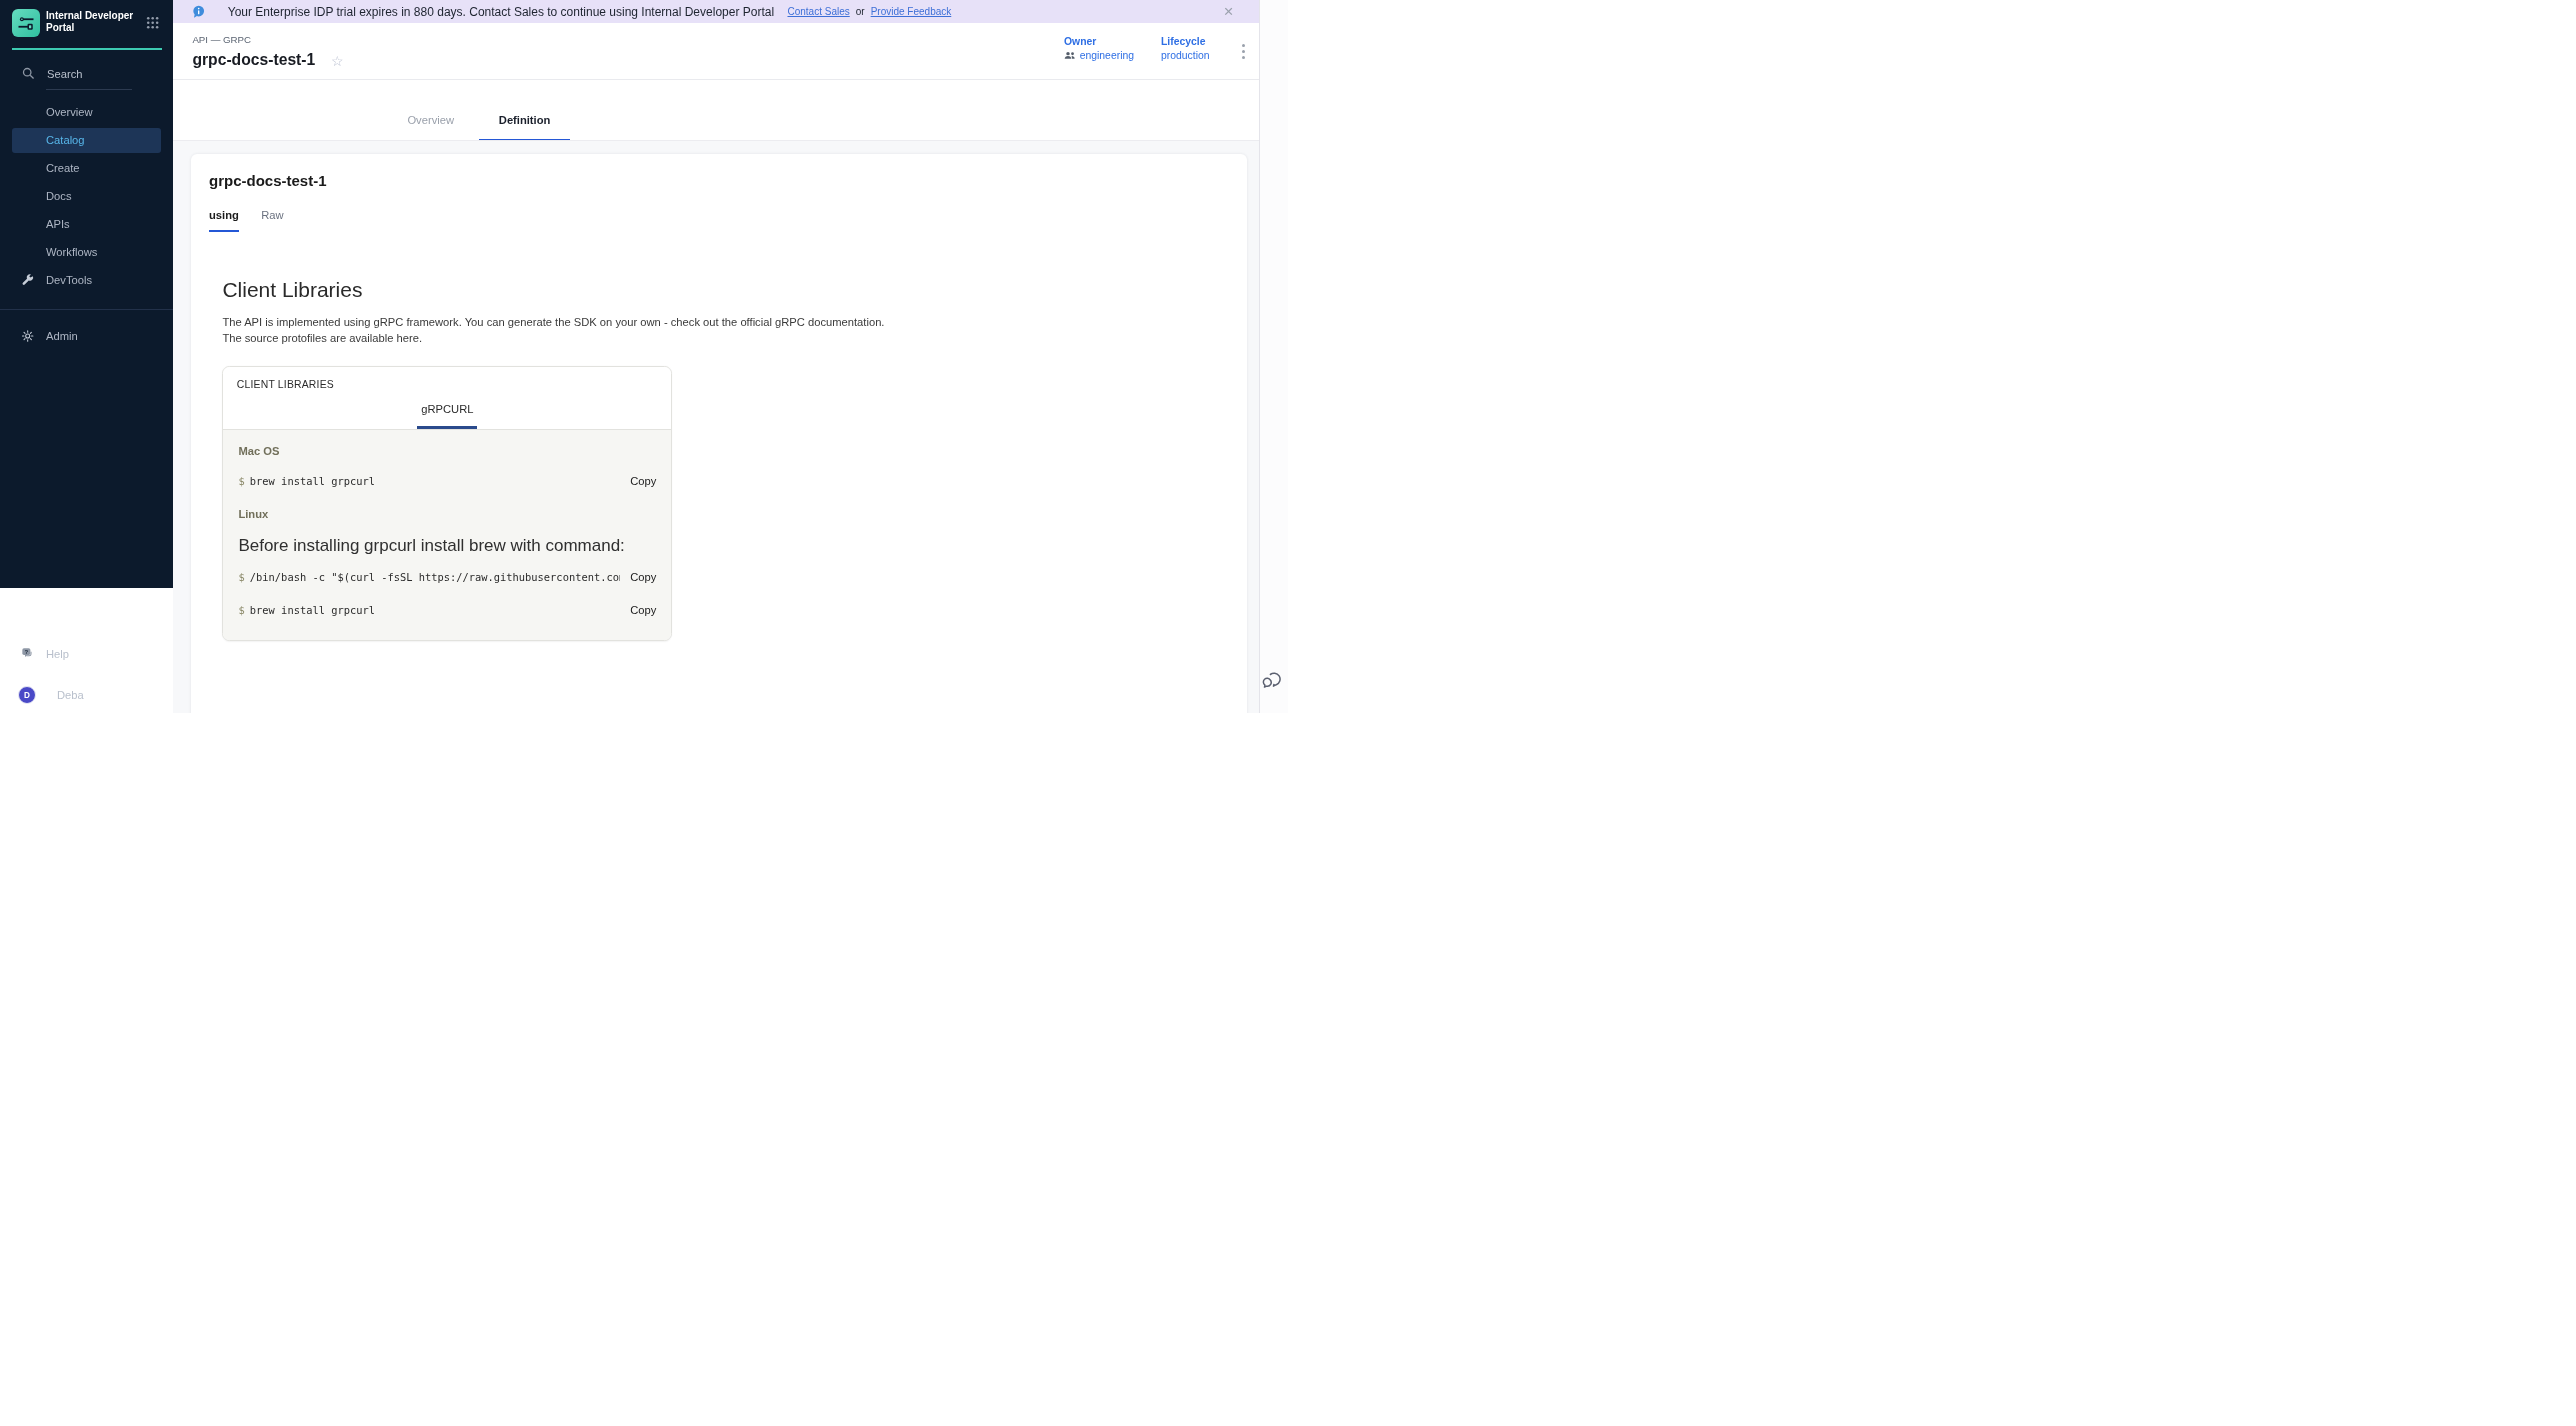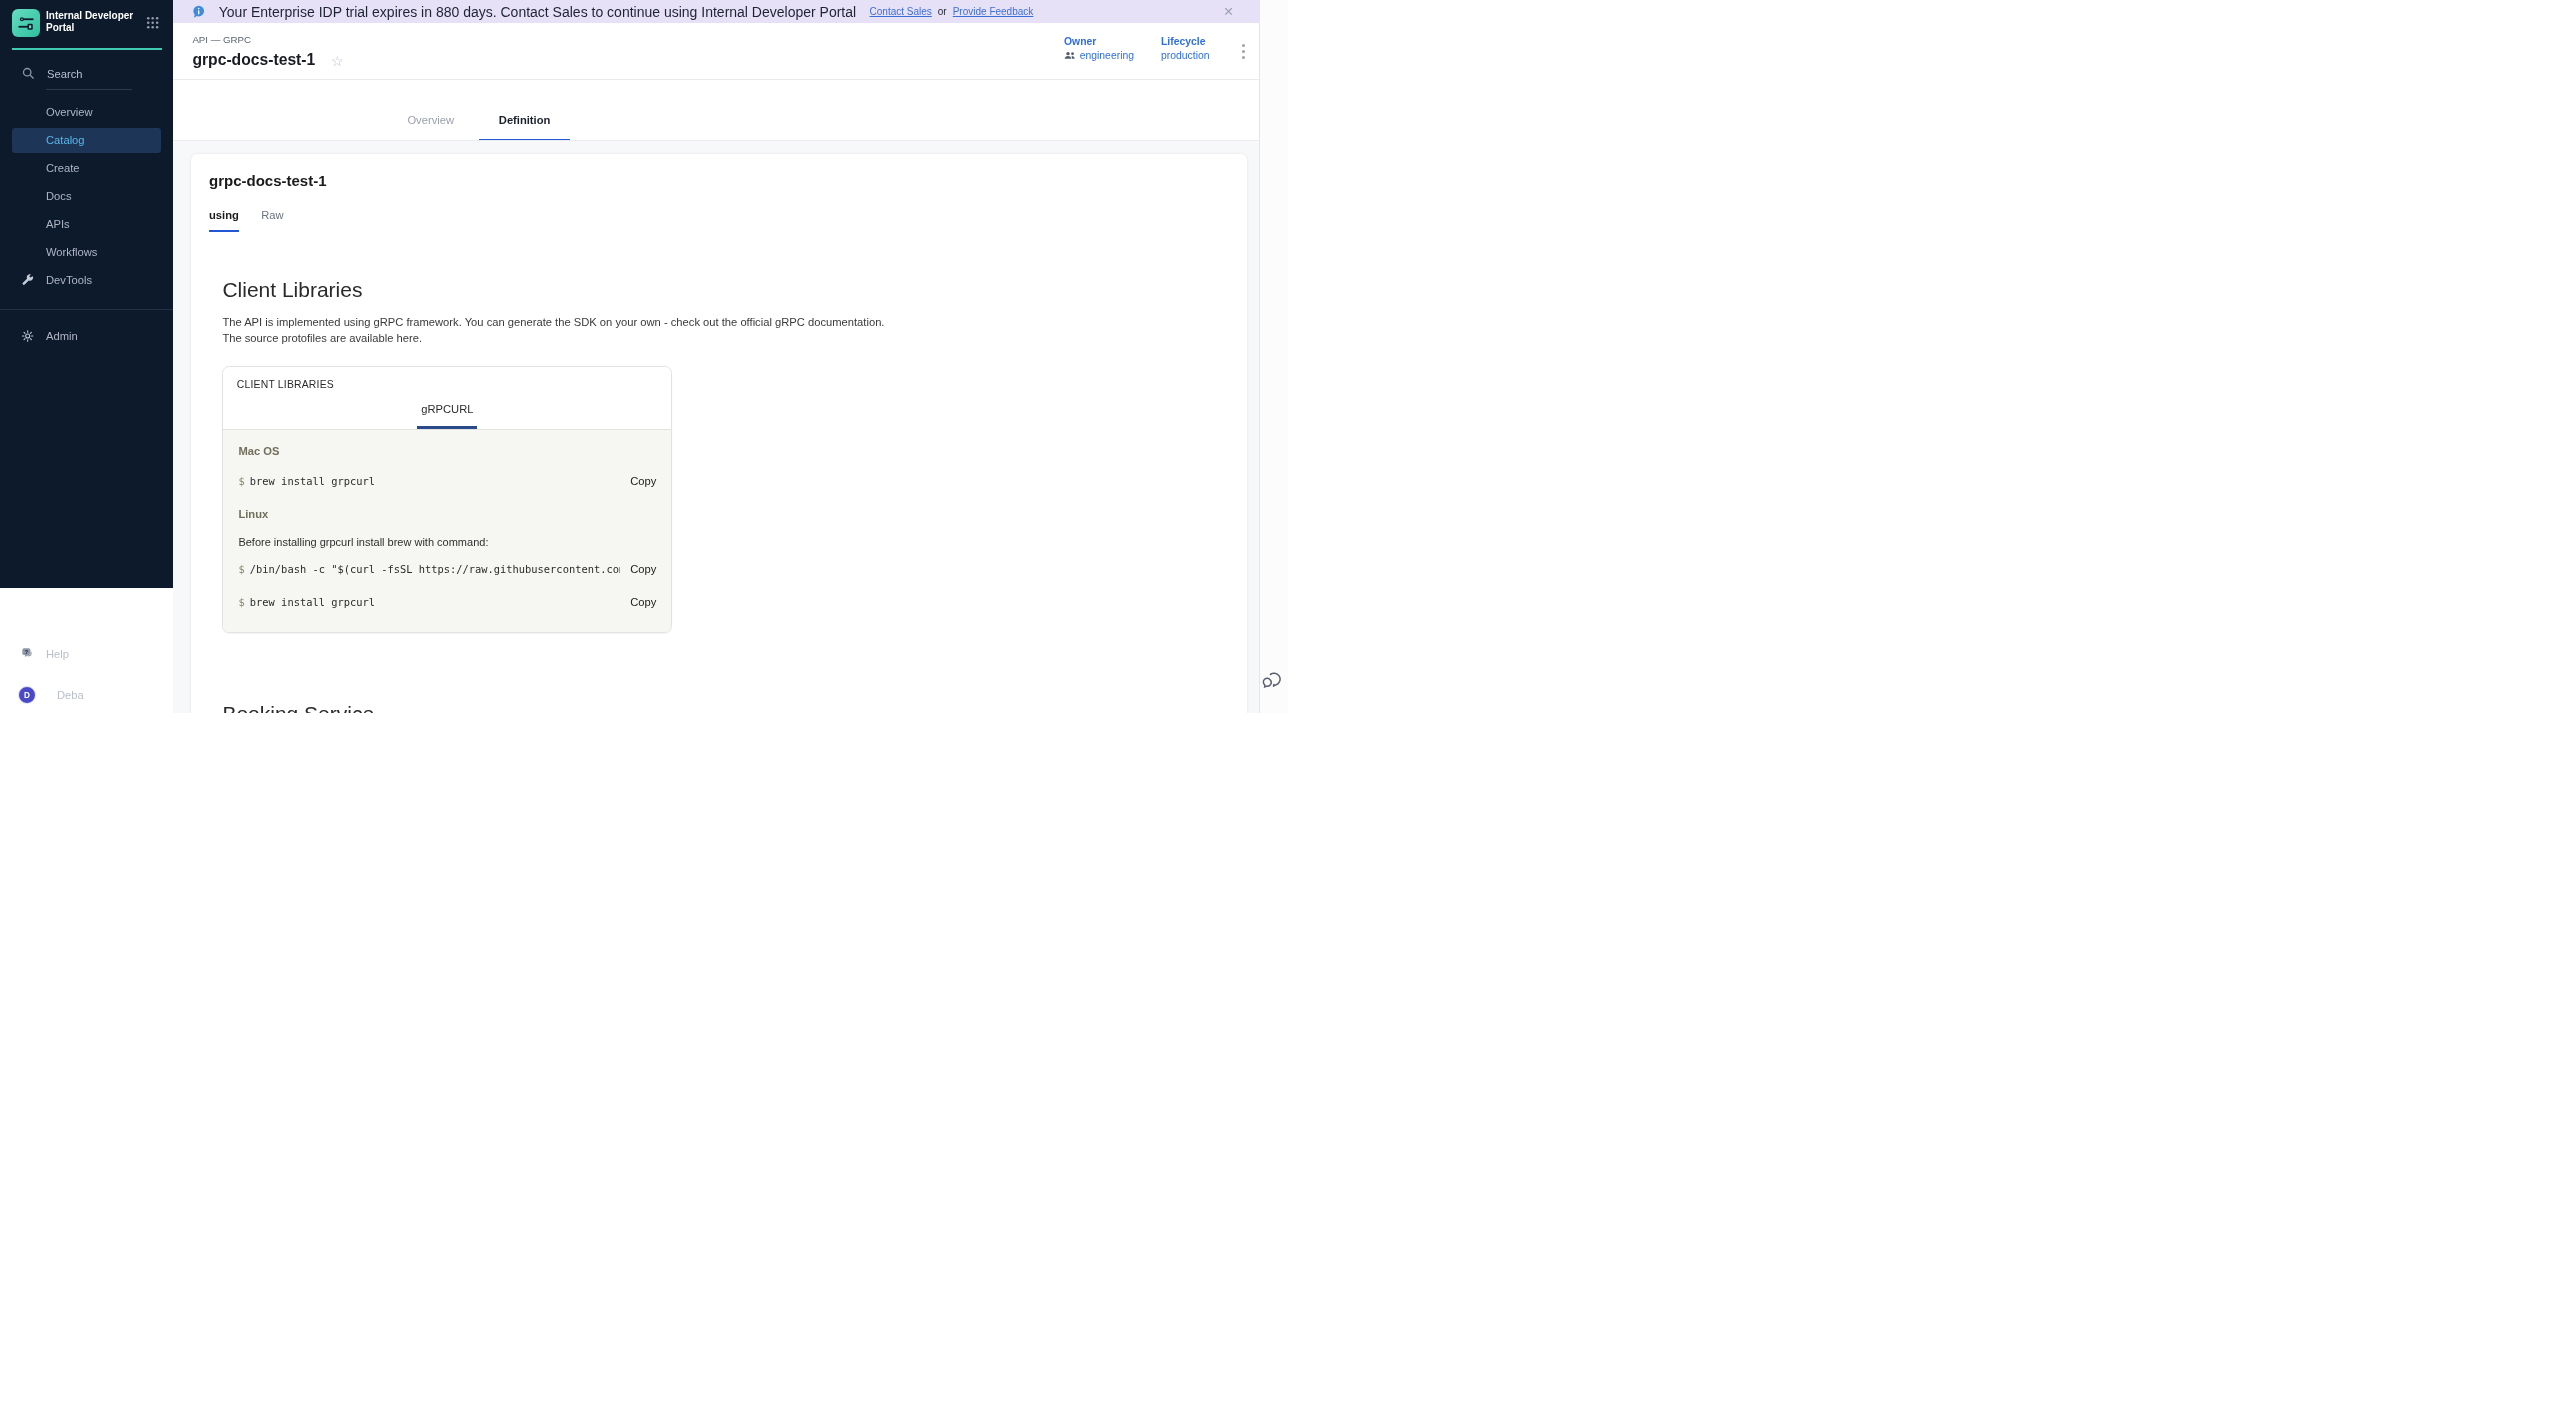--- a/index.html
+++ b/index.html
@@ -55,21 +55,21 @@
     font-size:8.2px; font-weight:bold; display:flex; align-items:center; justify-content:center;
     top:50%; transform:translateY(-50%);
   }
 
   
   .banner {
     position:absolute; left:173px; top:0; width:1086px; height:23px;
     background:#e7e1f8; display:flex; align-items:center; z-index:4;
   }
   .banner .info-icon { margin-left:19.4px; flex:0 0 auto; }
-  .banner-msg { margin-left:13px; font-size:14px; color:#1e2430; }
+  .banner-msg { margin-left:22px; font-size:12px; color:#1e2430; }
   .banner-link { margin-left:13.4px; font-size:10px; color:#3d6fd7; text-decoration:underline; cursor:pointer; }
   .banner-or { margin-left:6px; font-size:10px; color:#1e2430; }
   .banner-link2 { margin-left:6px; font-size:10px; color:#3d6fd7; text-decoration:underline; cursor:pointer; }
   .banner-close {
     position:absolute; right:25px; top:50%; transform:translateY(-50%);
     color:#9aa0ac; font-size:12.7px; cursor:pointer; line-height:1;
   }
 
   
   .page-header {
@@ -124,21 +124,21 @@
   .lib-head { position:relative; height:63px; background:#ffffff; border-bottom:0.7px solid #e2e2de; }
   .lib-label { position:absolute; left:13.4px; top:12px; font-size:10.4px; color:#2b2b2b; letter-spacing:0.2px; }
   .lib-tab { position:absolute; left:0; right:0; top:36px; text-align:center; font-size:11.2px; color:#2b2b2b; cursor:pointer; }
   .lib-tab-underline { position:absolute; left:50%; transform:translateX(-50%); bottom:0; width:60px; height:3px; background:#2a4a8c; }
   .lib-body { background:#f6f6f3; padding:15px 15px 19.4px 15px; }
   .os-h { font-size:11.2px; font-weight:bold; color:#716f5a; }
   .cmd-row { display:flex; align-items:center; margin:18px 0 21px 0; }
   .prompt { font-family:"DejaVu Sans Mono", monospace; font-size:10.4px; color:#8a8868; margin-right:5.2px; flex:0 0 auto; }
   .cmd { font-family:"DejaVu Sans Mono", monospace; font-size:10.4px; color:#2b2b2b; white-space:nowrap; overflow:hidden; flex:1 1 auto; }
   .copy-btn { flex:0 0 auto; font-size:11.2px; color:#1b1b1b; margin-left:10.4px; cursor:pointer; }
-  .note { font-size:11px; color:#2f2f2f; margin:16.4px 0 0 0; }
+  .note { font-size:17px; color:#2f2f2f; margin:16.4px 0 0 0; }
   .cmd-row.tight { margin-top:15px; }
 
   .svc-h1 { font-size:21px; font-weight:400; color:#2a2a2a; margin-top:69px; }
 
   
   .right-rail {
     position:absolute; right:0; top:0; width:29px; height:713px;
     background:#fcfcfd; border-left:0.7px solid #e4e4ea;
   }
   .chat-fab { position:absolute; right:4.5px; bottom:21px; cursor:pointer; }

